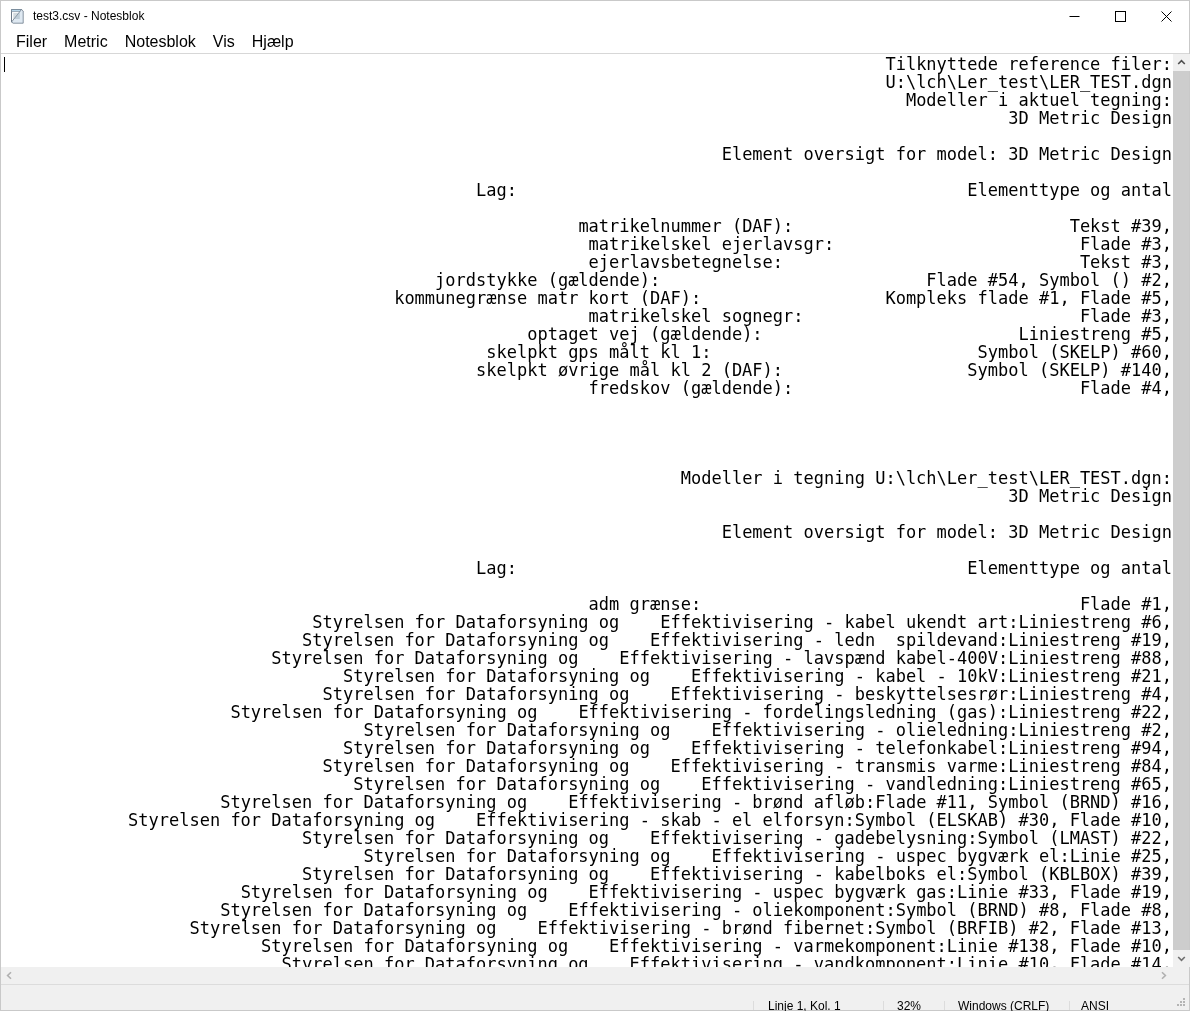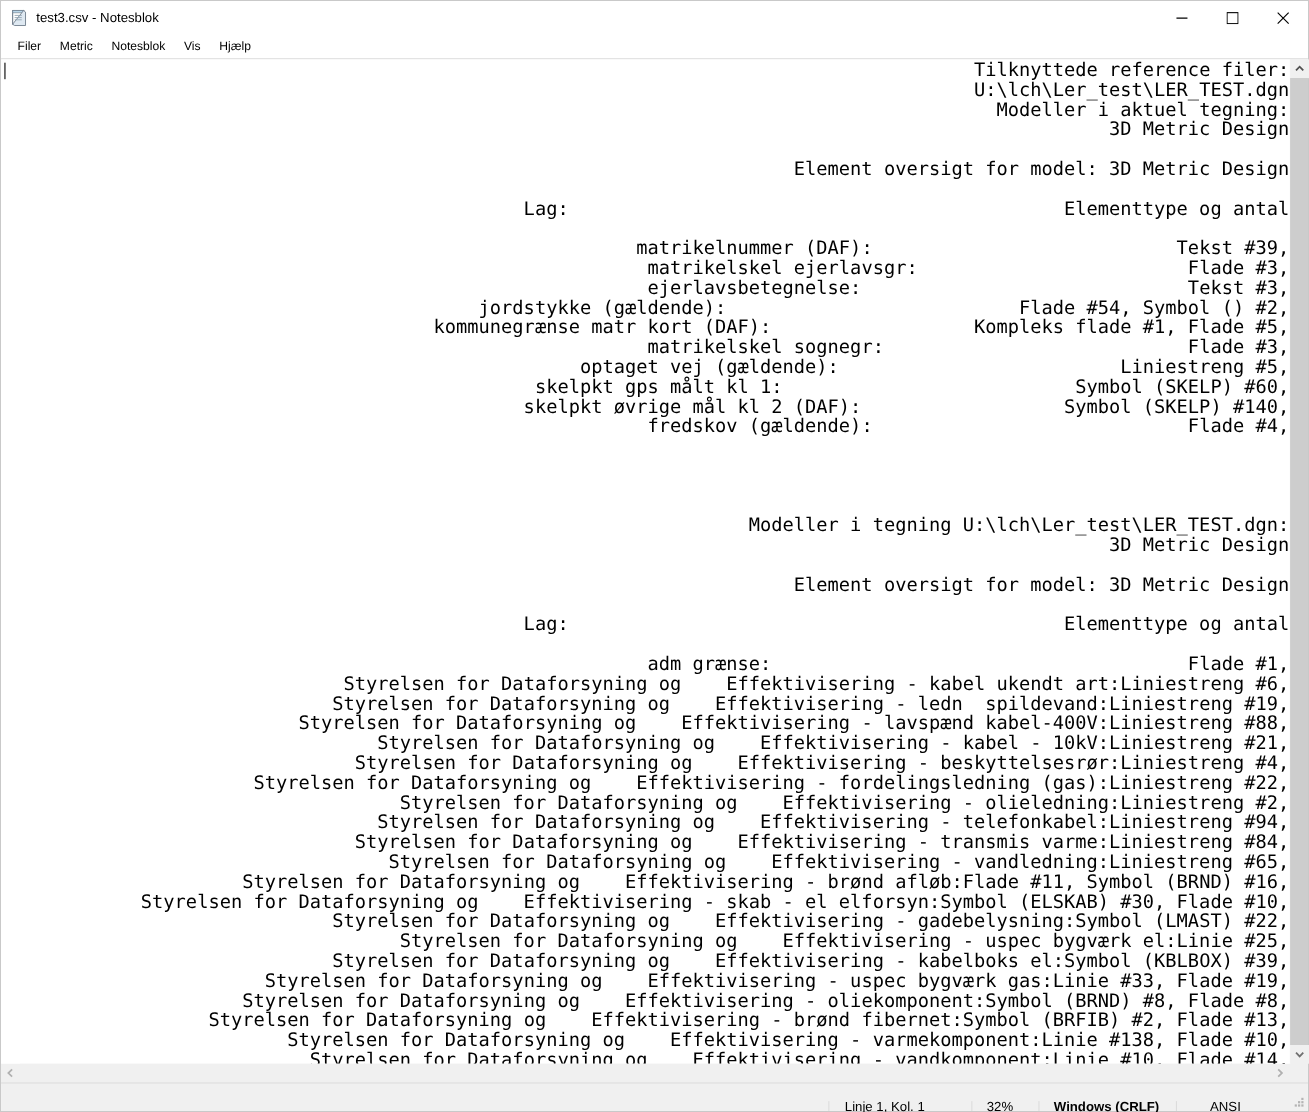--- a/index.html
+++ b/index.html
@@ -82,21 +82,21 @@
     min-height: 22px;
     background: #ffffff;
     display: flex;
     align-items: center;
     padding-left: 7px;
     font-size: 12px;
   }
   .menu-item {
     padding: 2px 9px 2px 8px;
     color: #000000;
-    font-size: 11px;
+    font-size: 16px;
     line-height: 16px;
     font-family: "Liberation Sans", sans-serif;
     white-space: nowrap;
     cursor: default;
   }
 
   
   #editor-region {
     flex: 1 1 auto;
     display: flex;
@@ -213,22 +213,22 @@
     align-items: center;
     border-left: 1px solid #dcdcdc;
     color: #000000;
     font-family: "Liberation Sans", sans-serif;
     font-size: 12px;
     white-space: nowrap;
     margin-top: 16px;
   }
   #status-line-col { width: 130px; padding-left: 14px; box-sizing: border-box; }
   #status-zoom { width: 61px; padding-left: 13px; box-sizing: border-box; }
-  #status-eol { width: 125px; padding-left: 13px; box-sizing: border-box; font-weight: bold; }
-  #status-encoding { width: 104px; padding-left: 30px; box-sizing: border-box; }
+  #status-eol { width: 125px; padding-left: 13px; box-sizing: border-box; }
+  #status-encoding { width: 104px; padding-left: 11px; box-sizing: border-box; }
   #status-grip {
     width: 16px;
     display: flex;
     align-items: flex-end;
     justify-content: flex-end;
     padding: 0 3px 3px 0;
     box-sizing: border-box;
   }
 </style>
 </head>

